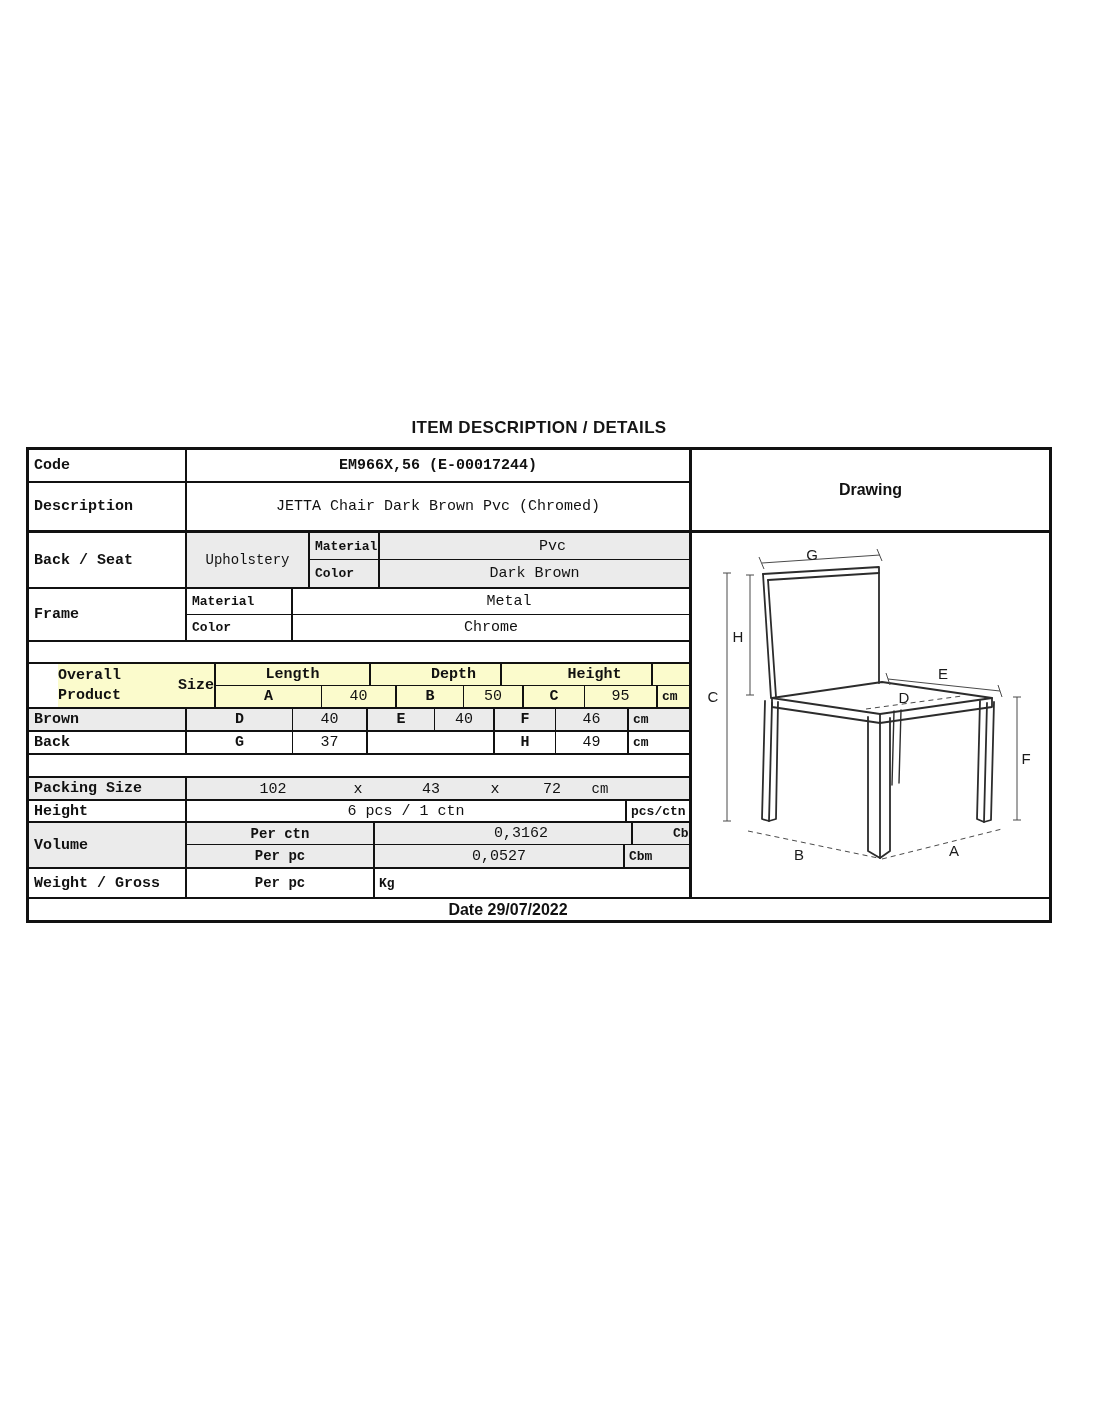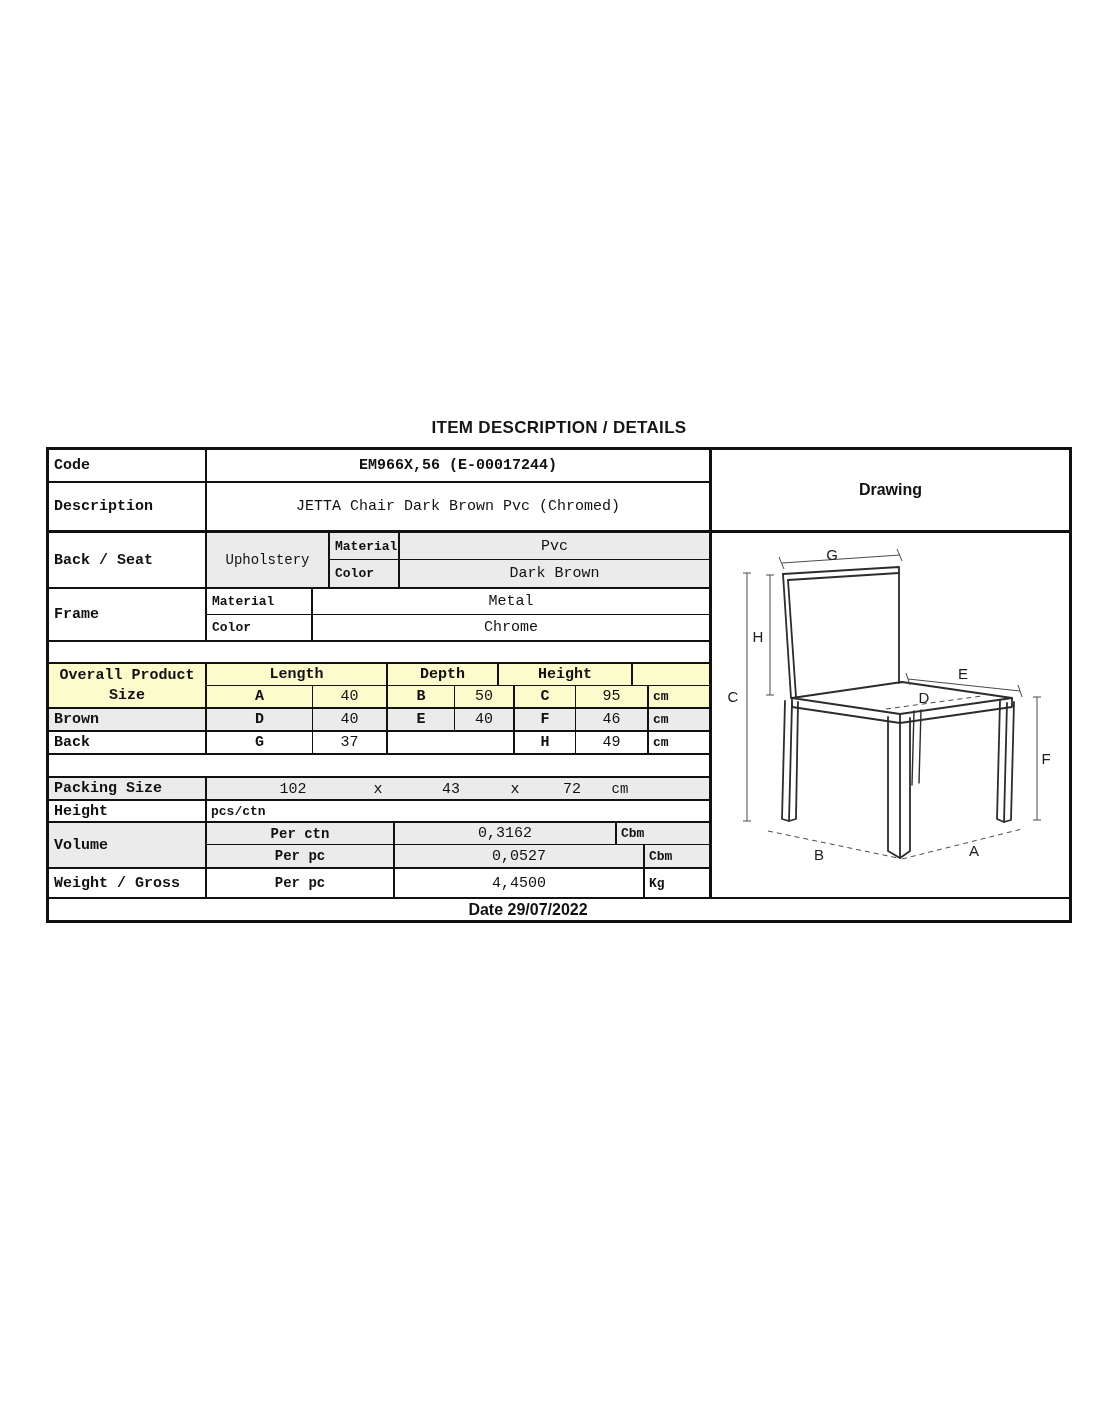--- a/index.html
+++ b/index.html
@@ -5,52 +5,52 @@
   :root{
     --bd:#111111;
     --yellow:#FBFBCC;
     --gray:#EBEBEB;
   }
   html,body{margin:0;padding:0;}
   body{
     width:1100px;height:1422px;background:#ffffff;position:relative;
     font-family:"Liberation Sans", sans-serif;color:#111;
   }
-  .content{position:absolute;left:46px;top:418px;width:1026px;}
+  .content{position:absolute;left:26px;top:418px;width:1026px;}
   .doc-title{
     text-align:center;font-weight:bold;font-size:17px;letter-spacing:.3px;
     margin:0 0 9px 0;color:#151515;
   }
   .sheet{
     width:1026px;border:3px solid var(--bd);box-sizing:border-box;background:#fff;
   }
   .main{display:flex;}
   .left{width:660px;display:flex;flex-direction:column;font-family:Liberation Mono, monospace;}
   .right{width:360px;border-left:3px solid var(--bd);box-sizing:border-box;display:flex;flex-direction:column;}
   .r{display:flex;box-sizing:border-box;border-bottom:2px solid var(--bd);width:100%;}
   .r.bb3{border-bottom-width:3px;}
   .r.bb0{border-bottom:none;}
   .band{display:flex;box-sizing:border-box;border-bottom:2px solid var(--bd);width:100%;}
   .bcol{flex:1;display:flex;flex-direction:column;min-width:0;}
   .bcol .r{border-bottom:none;}
-  .bcol .r.inner{border-bottom:1px solid var(--bd);}
+  .bcol .r.inner{border-bottom:1px solid var(--bd);gap:36px;}
   .c{box-sizing:border-box;display:flex;align-items:center;overflow:hidden;min-width:0;}
   .br2{border-right:2px solid var(--bd);}
   .br1{border-right:1px solid var(--bd);}
   .lbl{font-weight:bold;font-size:15px;padding-left:5px;}
   .sm{font-weight:bold;font-size:13px;padding-left:5px;}
   .ctr{justify-content:center;}
   .b{font-weight:bold;}
   .fs15{font-size:15px;}
   .fs14{font-size:14px;}
   .unit{font-weight:bold;font-size:13px;padding-left:4px;}
   .yellow{background:var(--yellow);}
   .gray{background:var(--gray);}
   .grow{flex:1;}
-  .ops-label{flex-direction:column;justify-content:center;align-items:center;font-weight:bold;font-size:15px;line-height:20px;padding-left:0;}
+  .ops-label{flex-direction:row;justify-content:center;align-items:center;font-weight:bold;font-size:15px;line-height:20px;padding-left:0;margin-left:29px;}
   .psizewrap{position:relative;flex:1;}
   .psizewrap span{position:absolute;top:50%;transform:translate(-50%,-50%);font-size:15px;}
   .drawing-head{height:83px;border-bottom:3px solid var(--bd);box-sizing:border-box;display:flex;align-items:center;justify-content:center;font-weight:bold;font-size:16px;}
   .drawing-area{height:364px;}
   .date-row{height:23px;border-top:2px solid var(--bd);box-sizing:border-box;display:flex;align-items:center;justify-content:center;font-weight:bold;font-size:16px;padding-right:62px;}
   svg text{font-family:"Liberation Sans",sans-serif;font-size:15px;fill:#1b1b1b;}
 </style>
 </head>
 <body>
 
@@ -161,20 +161,21 @@
             <span style="left:171px">x</span>
             <span style="left:244px">43</span>
             <span style="left:308px">x</span>
             <span style="left:365px">72</span>
             <span style="left:413px;font-size:14px">cm</span>
           </div>
         </div>
 
         <div class="r" style="height:22px">
           <div class="c br2 lbl" style="width:158px">Height</div>
+          <div class="c br2 ctr fs15" style="width:440px">6 pcs / 1 ctn</div>
           <div class="c grow unit">pcs/ctn</div>
         </div>
 
         <div class="band gray" style="height:46px">
           <div class="c br2 lbl" style="width:158px">Volume</div>
           <div class="bcol">
             <div class="r inner" style="height:22px">
               <div class="c br2 ctr b fs14" style="width:188px">Per ctn</div>
               <div class="c br2 ctr fs15" style="width:222px">0,3162</div>
               <div class="c grow unit">Cbm</div>
@@ -183,21 +184,20 @@
               <div class="c br2 ctr b fs14" style="width:188px">Per pc</div>
               <div class="c br2 ctr fs15" style="width:250px">0,0527</div>
               <div class="c grow unit">Cbm</div>
             </div>
           </div>
         </div>
 
         <div class="r bb0" style="height:28px">
           <div class="c br2 lbl" style="width:158px">Weight / Gross</div>
           <div class="c br2 ctr b fs14" style="width:188px">Per pc</div>
-          <div class="c br2 ctr fs15" style="width:250px">4,4500</div>
           <div class="c grow unit">Kg</div>
         </div>
       </div>
 
       <div class="right">
         <div class="drawing-head">Drawing</div>
         <div class="drawing-area">
           <svg width="357" height="364" viewBox="0 0 357 364">
 
             <g stroke="#2c2c2c" stroke-width="1.8" fill="none" stroke-linecap="round" stroke-linejoin="round">

